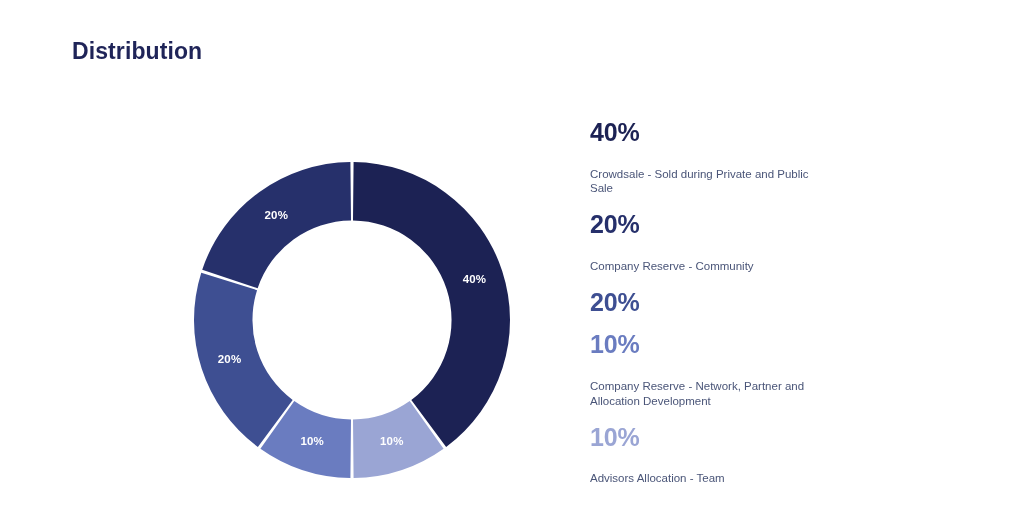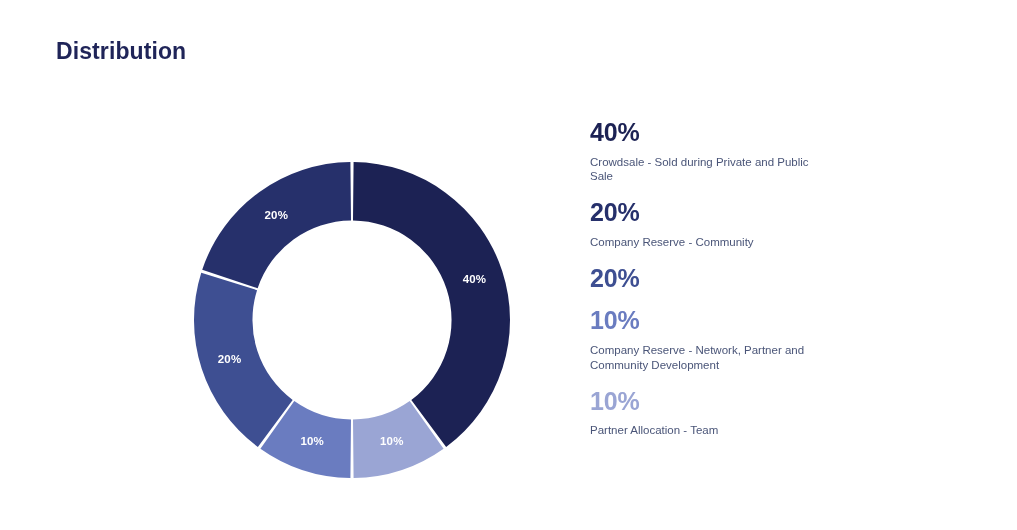--- a/index.html
+++ b/index.html
@@ -9,21 +9,21 @@
   body {
     width: 1017px;
     height: 530px;
     background: #ffffff;
     font-family: "Liberation Sans", sans-serif;
     overflow: hidden;
     position: relative;
   }
   #page-title {
     position: absolute;
-    left: 56px;
+    left: 72px;
     top: 38px;
     font-size: 23px;
     font-weight: bold;
     color: #1f2458;
     letter-spacing: 0.1px;
   }
   #chart-area {
     position: absolute;
     left: 0px;
     top: 0px;
@@ -56,21 +56,21 @@
   .legend-pct {
     font-size: 25px;
     font-weight: bold;
     line-height: 1.15;
     letter-spacing: -0.2px;
   }
   .legend-desc {
     font-size: 11.5px;
     color: #4a5578;
     line-height: 1.28;
-    margin-top: 8px;
+    margin-top: 20px;
     max-width: 232px;
     font-weight: normal;
   }
 </style>
 </head>
 <body>
 
 <div id="page-title">Distribution</div>
 
 <div id="chart-area">
@@ -99,19 +99,19 @@
     </div>
     <div class="legend-item">
       <div class="legend-pct" style="color: rgb(38, 48, 107);">20%</div>
       <div class="legend-desc">Company Reserve - Community</div>
     </div>
     <div class="legend-item">
       <div class="legend-pct" style="color: rgb(62, 79, 146);">20%</div>
     </div>
     <div class="legend-item">
       <div class="legend-pct" style="color: rgb(106, 124, 192);">10%</div>
-      <div class="legend-desc">Company Reserve - Network, Partner and Community Development</div>
+      <div class="legend-desc">Company Reserve - Network, Partner and Allocation Development</div>
     </div>
     <div class="legend-item">
       <div class="legend-pct" style="color: rgb(154, 165, 212);">10%</div>
-      <div class="legend-desc">Partner Allocation - Team</div>
+      <div class="legend-desc">Advisors Allocation - Team</div>
     </div>
   </div>
 
 </body></html>

